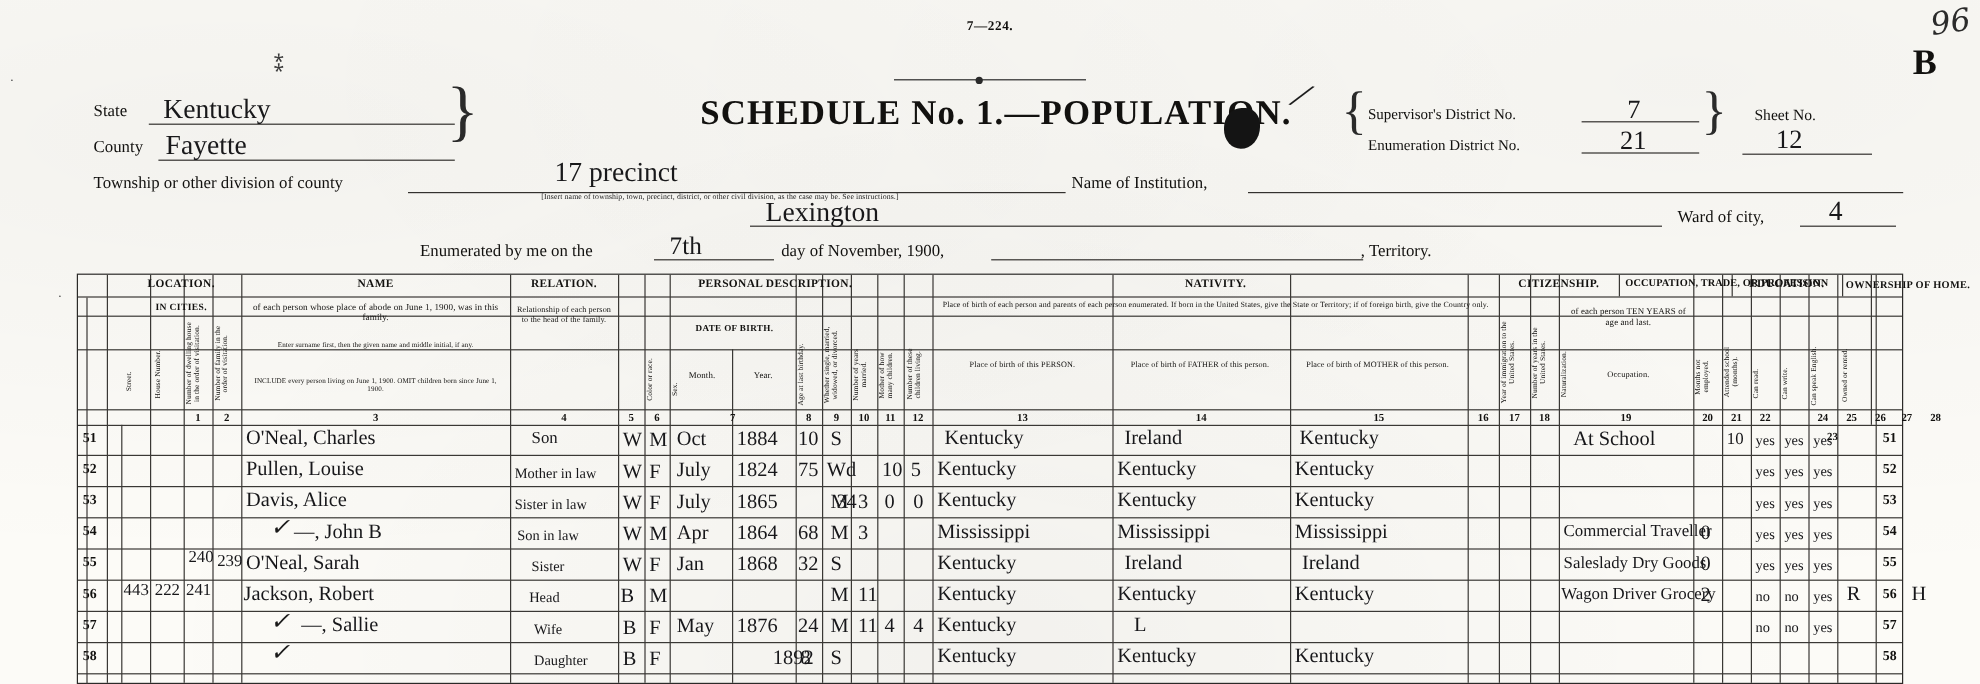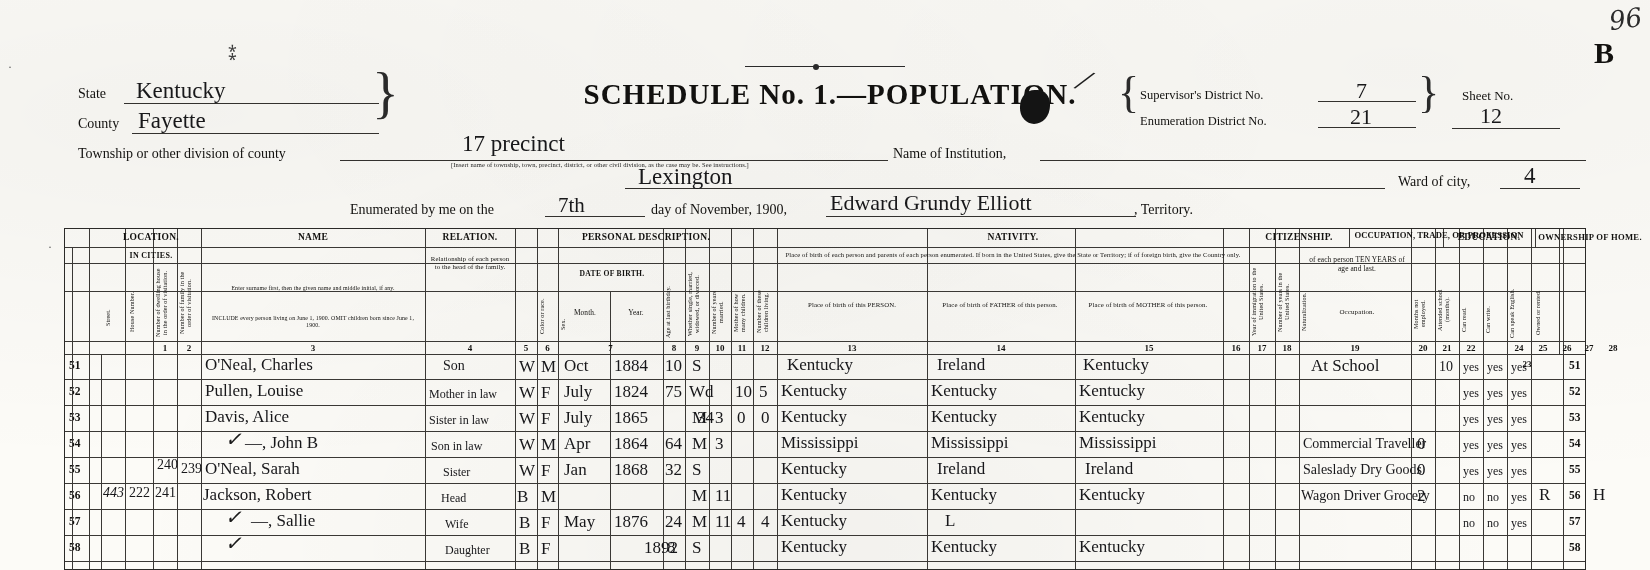--- a/index.html
+++ b/index.html
@@ -63,20 +63,21 @@
   .entry.s{font-size:14px;}
   .entry.xs{font-size:12px;}
   .blot{position:absolute;background:#141414;border-radius:50% 42% 55% 48%;}
   .checkm{position:absolute;font-size:20px;}
 </style>
 </head>
 <body>
 
 <div class="sheet">
 
+  <div class="formno print">7—224.</div>
   <div class="subrule"></div>
   <div class="schedule print">SCHEDULE No. 1.—POPULATION.</div>
   <div class="bigB print">B</div>
   <div class="corner-scrawl hand">96</div>
 
   <div style="position:absolute;left:228px;top:40px;font-size:16px;color:#3a3a3a;">⁑</div>
   <div class="blot" style="left:1020px;top:90px;width:30px;height:34px;"></div>
   <div style="position:absolute;left:1082px;top:66px;font-size:26px;color:#1b1b1b;transform:rotate(14deg);" class="hand">⁄</div>
 
   <div class="lbl print" style="left:78px;top:86px;">State</div>
@@ -100,21 +101,20 @@
   <div class="hw" style="left:638px;top:164px;font-size:23px;">Lexington</div>
   <div class="lbl print" style="left:1398px;top:174px;">Ward of city,</div>
   <div class="line" style="left:1500px;top:188px;width:80px;"></div>
   <div class="hw" style="left:1524px;top:163px;font-size:23px;">4</div>
 
   <div class="lbl print" style="left:350px;top:202px;">Enumerated by me on the</div>
   <div class="line" style="left:545px;top:216px;width:100px;"></div>
   <div class="hw" style="left:558px;top:193px;font-size:21px;">7th</div>
   <div class="lbl print" style="left:651px;top:202px;">day of November, 1900,</div>
   <div class="line" style="left:826px;top:216px;width:310px;"></div>
-  <div class="hw" style="left:830px;top:190px;font-size:22px;">Edward Grundy Elliott</div>
   <div class="lbl print" style="left:1134px;top:202px;">, Territory.</div>
 
   <div class="brace" style="left:1118px;top:78px;">{</div>
   <div class="lbl print" style="left:1140px;top:88px;font-size:12.5px;">Supervisor's District No.</div>
   <div class="line" style="left:1318px;top:101px;width:98px;"></div>
   <div class="hw" style="left:1356px;top:78px;font-size:22px;">7</div>
   <div class="lbl print" style="left:1140px;top:114px;font-size:12.5px;">Enumeration District No.</div>
   <div class="line" style="left:1318px;top:127px;width:98px;"></div>
   <div class="hw" style="left:1350px;top:104px;font-size:22px;">21</div>
   <div class="brace" style="left:1418px;top:78px;">}</div>
@@ -180,20 +180,21 @@
     <div class="cap" style="left:712px;top:3px;width:472px;">NATIVITY.</div>
     <div class="cap" style="left:1184px;top:3px;width:100px;">CITIZENSHIP.</div>
     <div class="capsm" style="left:1284px;top:2px;width:180px;font-size:8.6px;font-weight:bold;">OCCUPATION, TRADE, OR PROFESSION</div>
     <div class="cap" style="left:1290px;top:3px;width:0;"></div>
     <div class="v" style="left:1284px;top:0;height:18px;"></div>
     <div class="cap" style="left:1378px;top:3px;width:92px;">EDUCATION.</div>
     <div class="v" style="left:1470px;top:0;height:18px;"></div>
     <div class="cap" style="left:1470px;top:3px;width:110px;font-size:8.6px;">OWNERSHIP OF HOME.</div>
 
     <div class="cap" style="left:36px;top:22px;width:100px;font-size:8px;">IN CITIES.</div>
+    <div class="capsm" style="left:140px;top:22px;width:216px;font-size:7.6px;line-height:1.25;">of each person whose place of abode on June 1, 1900, was in this family.</div>
     <div class="capsm" style="left:364px;top:26px;width:82px;font-size:6.8px;line-height:1.2;">Relationship of each person to the head of the family.</div>
     <div class="cap" style="left:497px;top:40px;width:100px;font-size:7.6px;line-height:1.2;">DATE OF BIRTH.</div>
     <div class="capsm" style="left:497px;top:80px;width:46px;font-size:7.4px;">Month.</div>
     <div class="capsm" style="left:548px;top:80px;width:46px;font-size:7.4px;">Year.</div>
     <div class="capsm" style="left:716px;top:22px;width:464px;font-size:6.6px;line-height:1.25;">Place of birth of each person and parents of each person enumerated.  If born in the United States, give the State or Territory; if of foreign birth, give the Country only.</div>
     <div class="capsm" style="left:718px;top:72px;width:138px;font-size:6.8px;line-height:1.25;">Place of birth of this PERSON.</div>
     <div class="capsm" style="left:866px;top:72px;width:138px;font-size:6.8px;line-height:1.25;">Place of birth of FATHER of this person.</div>
     <div class="capsm" style="left:1014px;top:72px;width:138px;font-size:6.8px;line-height:1.25;">Place of birth of MOTHER of this person.</div>
     <div class="capsm" style="left:1244px;top:26px;width:96px;font-size:7.4px;line-height:1.25;">of each person TEN YEARS of age and last.</div>
     <div class="capsm" style="left:1244px;top:80px;width:96px;font-size:7px;">Occupation.</div>
@@ -310,21 +311,21 @@
     <div class="entry xs" style="left:1446px;top:183px;">yes</div>
 
     <div class="rowno" style="left:4px;top:208px;">54</div>
     <div class="rowno" style="left:1504px;top:208px;">54</div>
     <div class="entry" style="left:180px;top:204px;">—, John B</div>
     <div class="entry xs" style="left:366px;top:210px;">Son in law</div>
     <div class="entry" style="left:454px;top:206px;">W</div>
     <div class="entry" style="left:476px;top:206px;">M</div>
     <div class="entry" style="left:499px;top:205px;">Apr</div>
     <div class="entry" style="left:549px;top:205px;">1864</div>
-    <div class="entry" style="left:600px;top:205px;">64</div>
+    <div class="entry" style="left:600px;top:205px;">68</div>
     <div class="entry" style="left:627px;top:205px;">M</div>
     <div class="entry" style="left:650px;top:205px;">3</div>
     <div class="entry" style="left:716px;top:204px;">Mississippi</div>
     <div class="entry" style="left:866px;top:204px;">Mississippi</div>
     <div class="entry" style="left:1014px;top:204px;">Mississippi</div>
     <div class="entry s" style="left:1238px;top:207px;">Commercial Traveller</div>
     <div class="entry" style="left:1352px;top:205px;">0</div>
     <div class="entry xs" style="left:1398px;top:209px;">yes</div>
     <div class="entry xs" style="left:1422px;top:209px;">yes</div>
     <div class="entry xs" style="left:1446px;top:209px;">yes</div>
@@ -345,21 +346,21 @@
     <div class="entry" style="left:872px;top:230px;">Ireland</div>
     <div class="entry" style="left:1020px;top:230px;">Ireland</div>
     <div class="entry s" style="left:1238px;top:233px;">Saleslady Dry Goods</div>
     <div class="entry" style="left:1352px;top:231px;">0</div>
     <div class="entry xs" style="left:1398px;top:235px;">yes</div>
     <div class="entry xs" style="left:1422px;top:235px;">yes</div>
     <div class="entry xs" style="left:1446px;top:235px;">yes</div>
 
     <div class="rowno" style="left:4px;top:260px;">56</div>
     <div class="rowno" style="left:1504px;top:260px;">56</div>
-    <div class="entry s" style="left:38px;top:256px;font-style:italic;">443</div>
+    <div class="entry s" style="left:38px;top:256px;">443</div>
     <div class="entry s" style="left:64px;top:256px;">222</div>
     <div class="entry s" style="left:90px;top:256px;">241</div>
     <div class="entry" style="left:138px;top:256px;">Jackson, Robert</div>
     <div class="entry xs" style="left:376px;top:262px;">Head</div>
     <div class="entry" style="left:452px;top:258px;">B</div>
     <div class="entry" style="left:476px;top:258px;">M</div>
     <div class="entry" style="left:627px;top:257px;">M</div>
     <div class="entry" style="left:650px;top:257px;">11</div>
     <div class="entry" style="left:716px;top:256px;">Kentucky</div>
     <div class="entry" style="left:866px;top:256px;">Kentucky</div>

